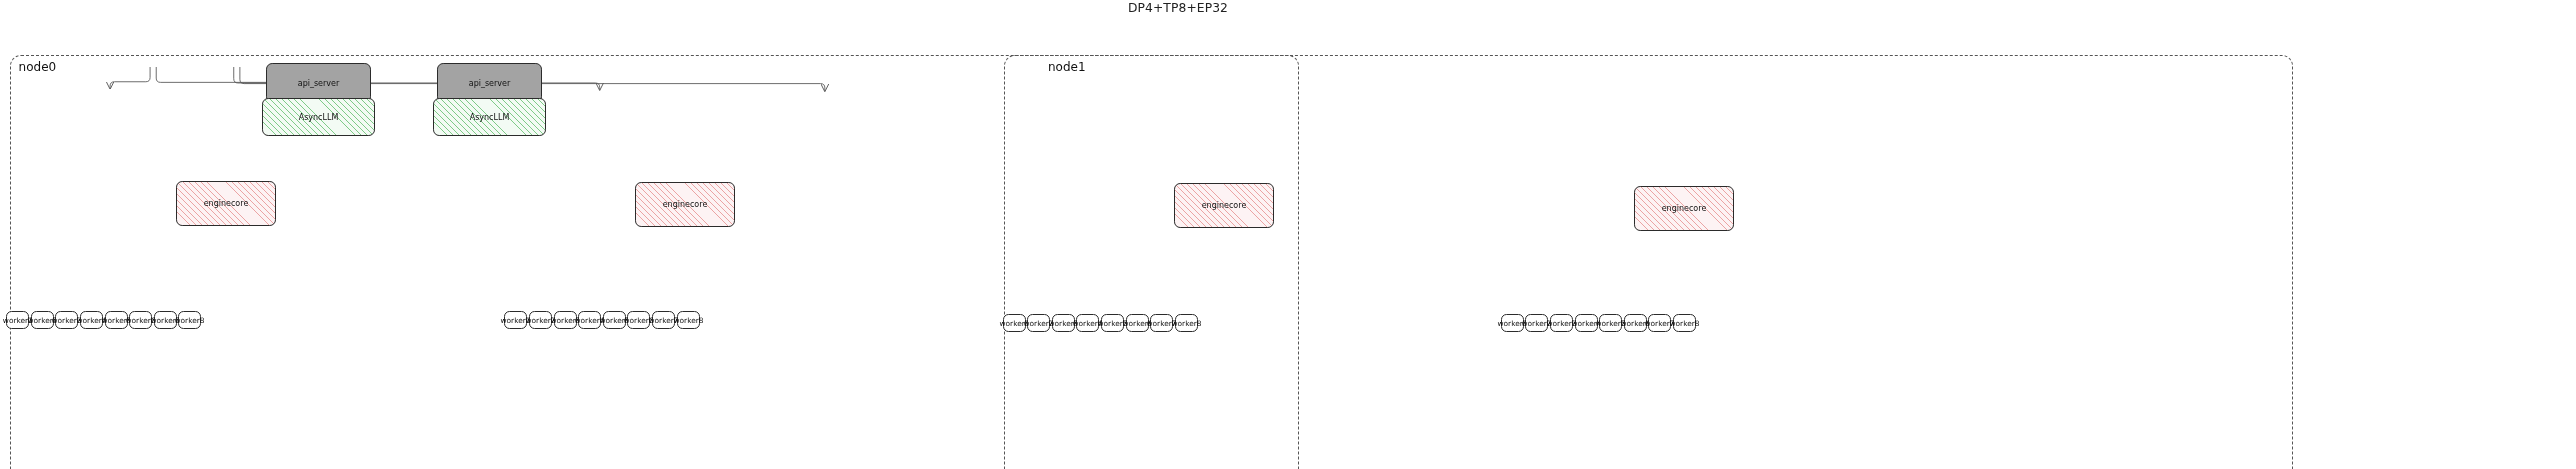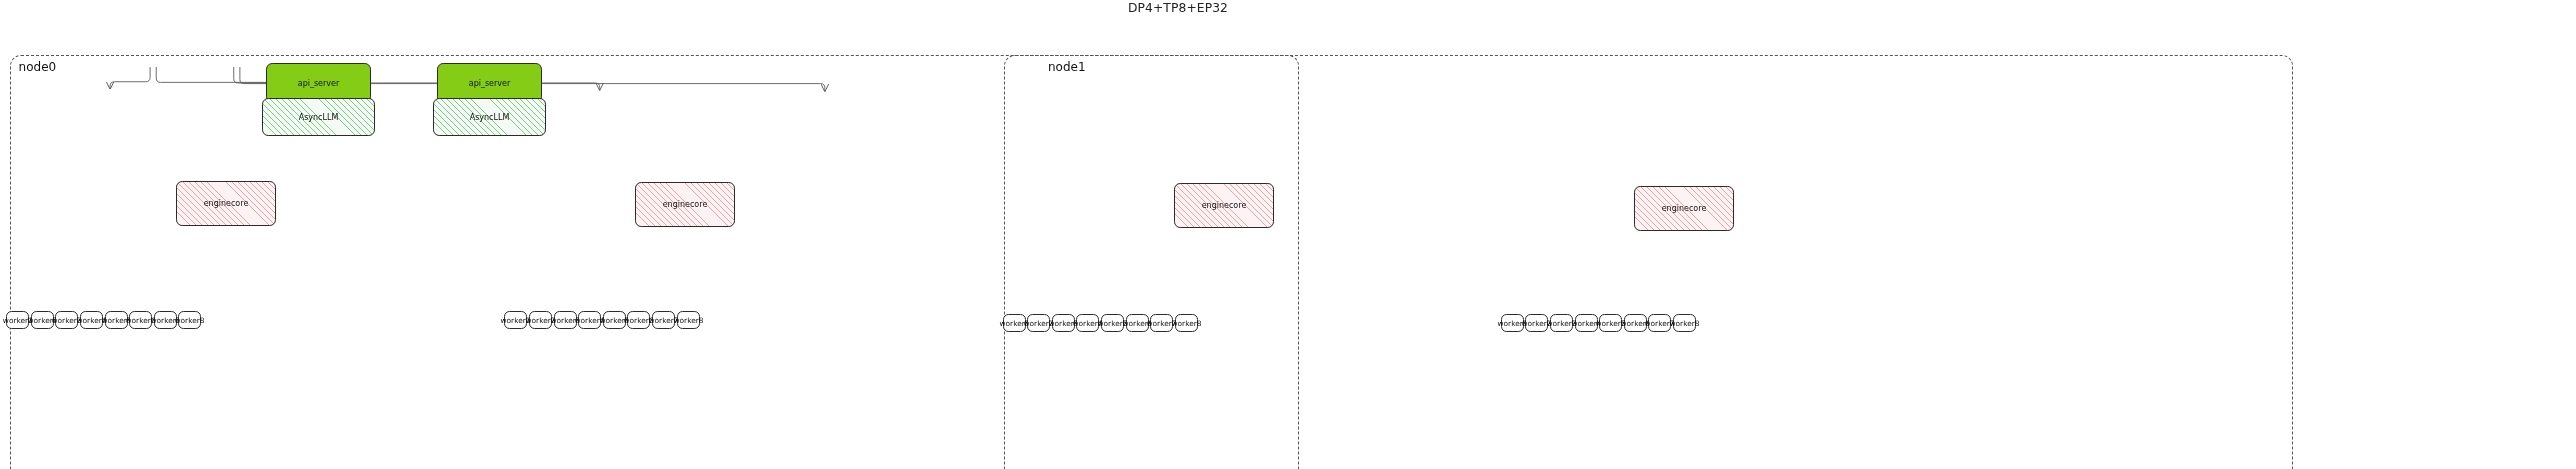--- a/index.html
+++ b/index.html
@@ -9,21 +9,21 @@
   #title{position:absolute;top:1.2px;left:0;width:2356px;text-align:center;
          font-size:12.3px;font-weight:400;color:#222;letter-spacing:0.1px;}
 
   .node{position:absolute;border:1.2px dashed #555;border-radius:11px;background:transparent;}
   .node-label{position:absolute;font-size:12px;color:#111;}
 
   .box{position:absolute;box-sizing:border-box;border:1.2px solid #2b2b2b;
        display:flex;align-items:center;justify-content:center;
        font-size:8px;color:#111;background:#fff;}
 
-  .box.api{border-radius:6.2px;background:#84cc16;}
+  .box.api{border-radius:6.2px;background:#a3a3a3;}
 
   .box.async{border-radius:6.2px;
       background-color:#f3fbf4;
       background-image:repeating-linear-gradient(45deg,
          rgba(120,200,130,0.95) 0px, rgba(120,200,130,0.95) 0.6px,
          rgba(255,255,255,0) 0.6px, rgba(255,255,255,0) 4.3px);}
 
   .box.engine{border-radius:6.2px;
       background-color:#fdf3f4;
       background-image:repeating-linear-gradient(45deg,

